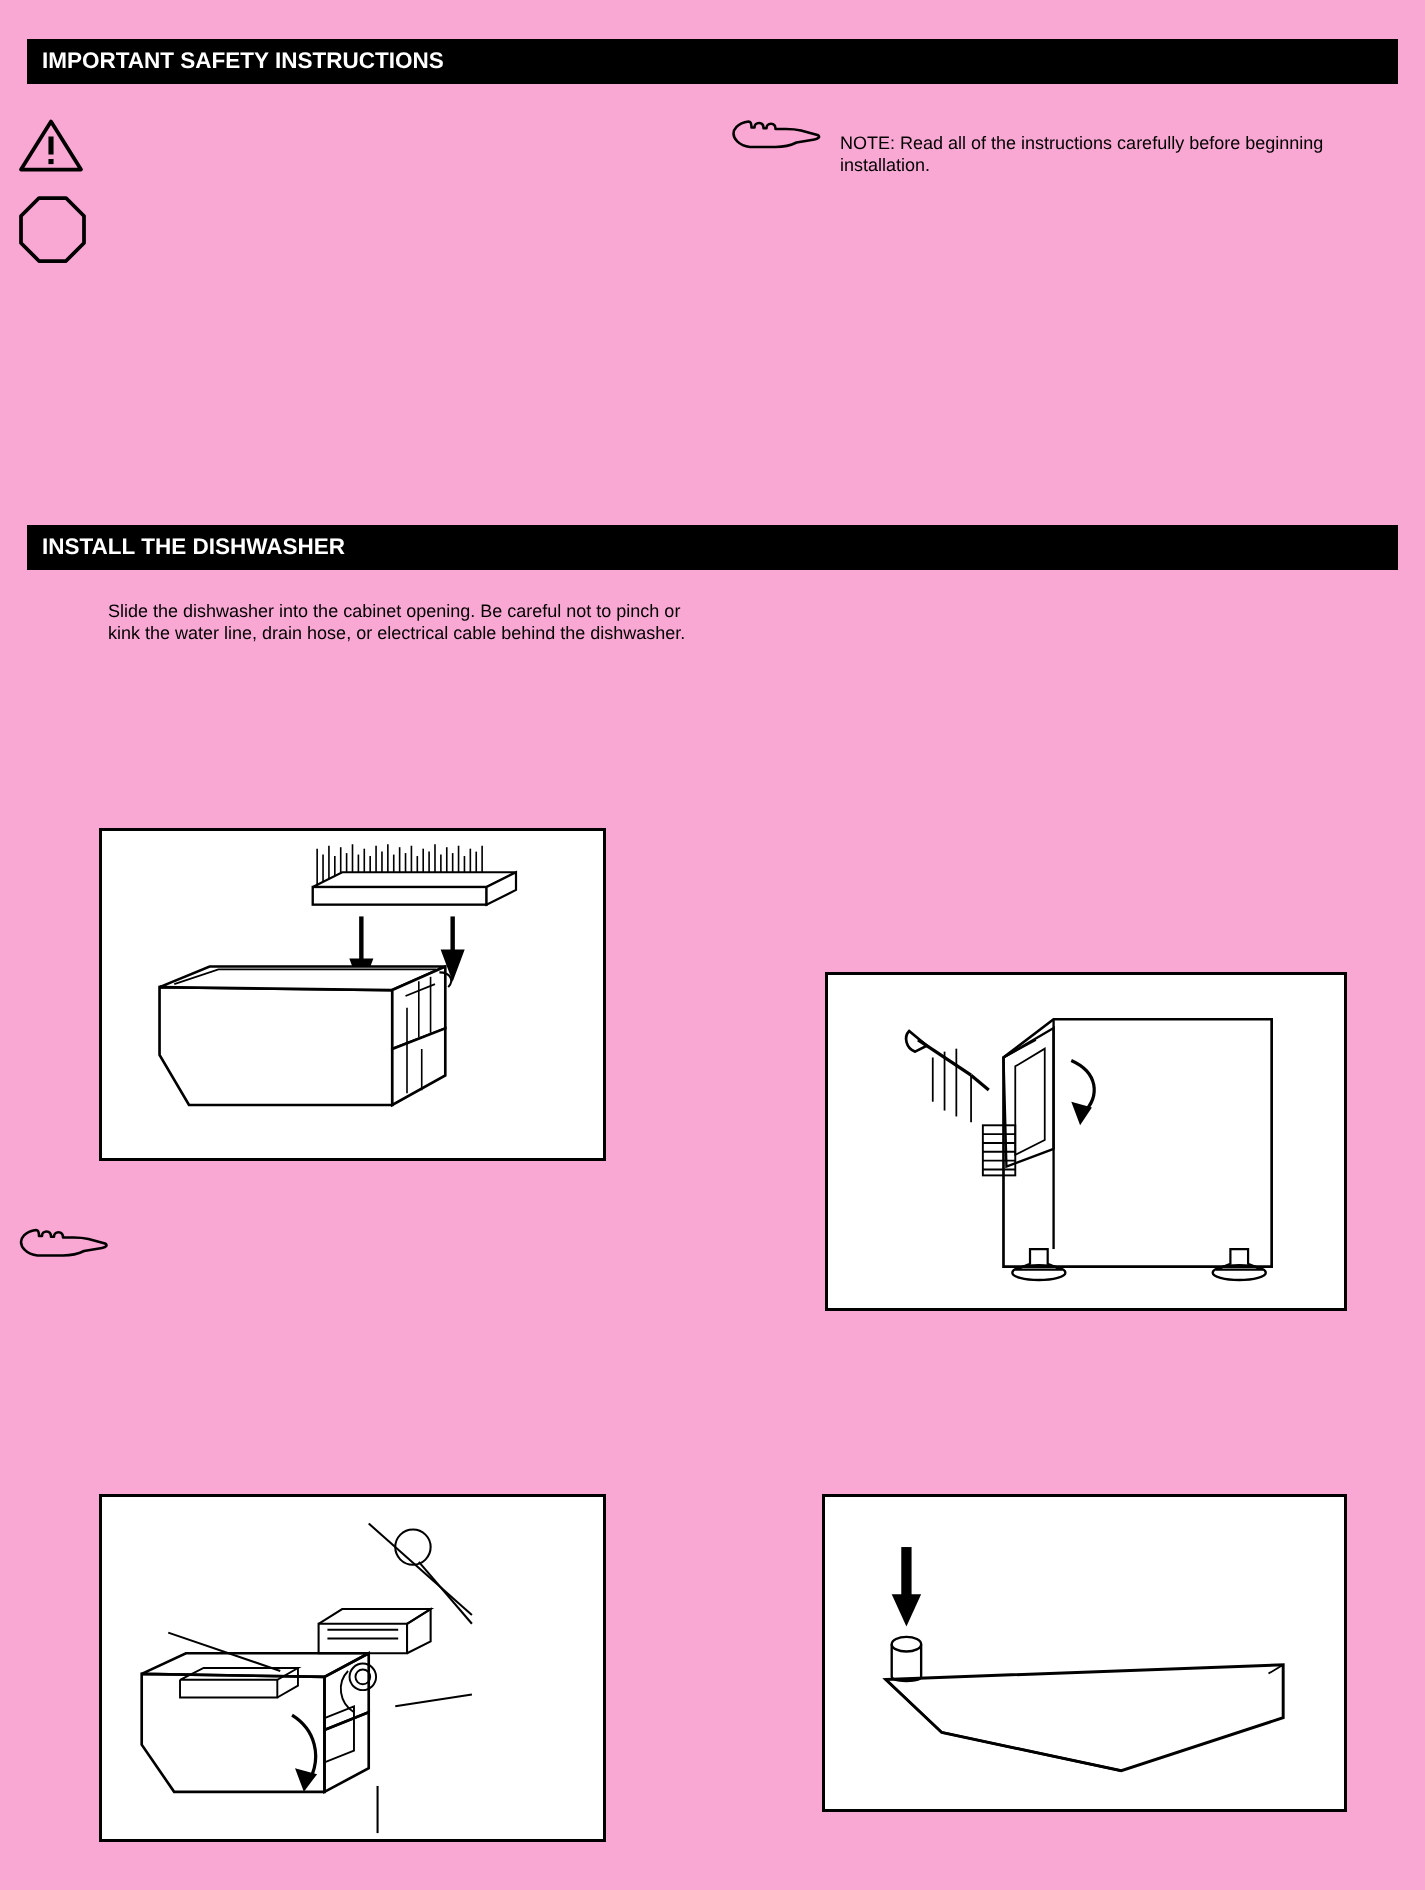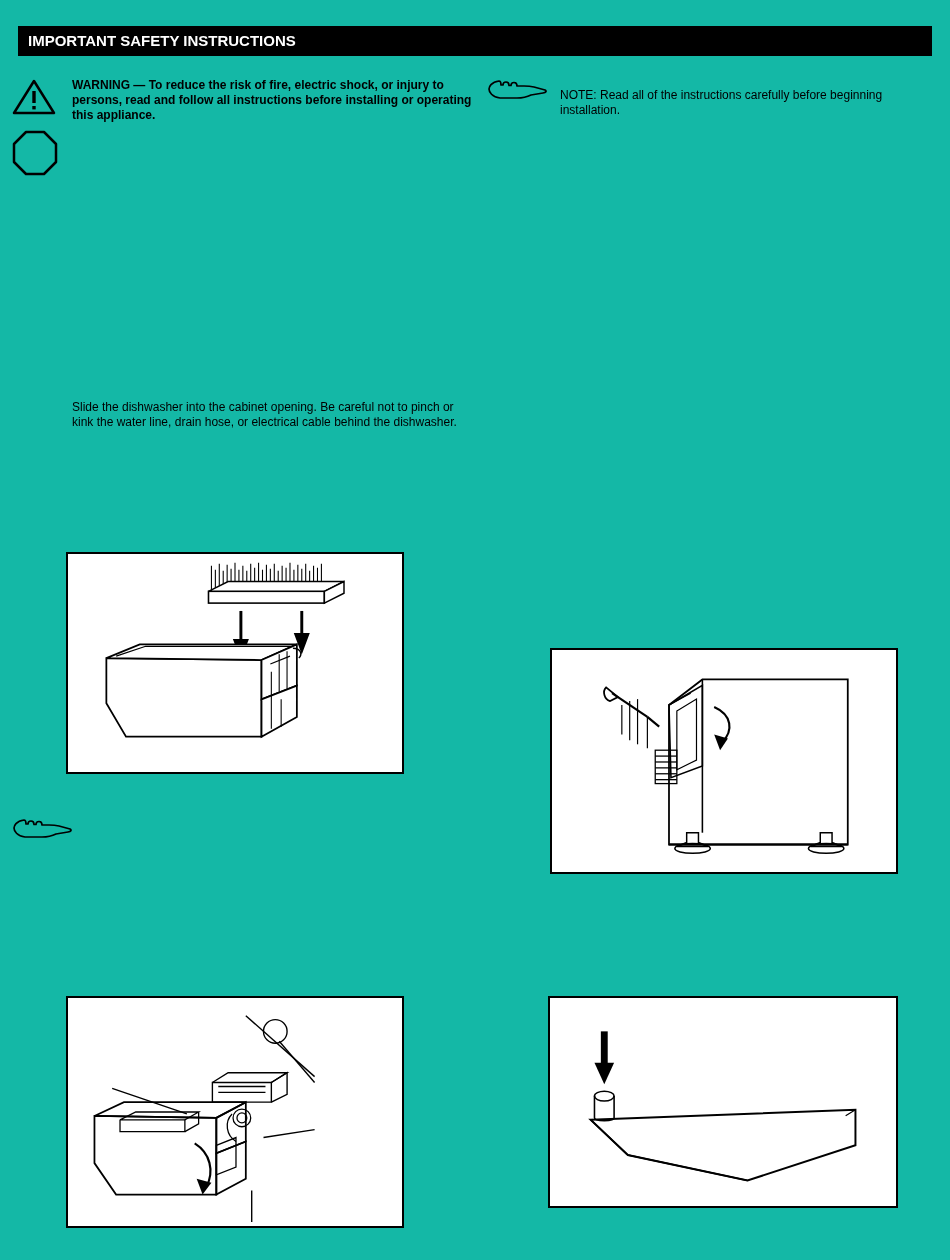--- a/index.html
+++ b/index.html
@@ -8,21 +8,21 @@
     background: #ffffff;
   }
   body {
     font-family: "Liberation Sans", sans-serif;
     color: #000000;
   }
   .page {
     position: relative;
     width: 950px;
     height: 1260px;
-    background: #14b8a6;
+    background: #f9a8d4;
     overflow: hidden;
   }
 
   
   .banner {
     position: absolute;
     background: #000000;
     color: #ffffff;
     font-weight: bold;
     font-size: 15px;
@@ -105,24 +105,24 @@
 
   <div class="hand-icon" id="hand-top">
     <svg viewBox="0 0 62 30" xmlns="http://www.w3.org/2000/svg">
       <path d="M12,8 C4,9 2,14 2,16 C2,19 5,24 13,25 L30,25 C36,25 40,24 44,22
                L56,20 C59,19.5 60,18 58,17 L47,14 C44,13.3 41,13 37,13 L30,13
                C30,11 29,9.5 27,9.5 C25,9.5 24,11 24,12.5 L22,12.5
                C22,10.5 21,9 19,9 C17.3,9 16,10.2 16,12 L14,12 C14,10 13.4,8 12,8 Z" fill="none" stroke="#000" stroke-width="1.7" stroke-linejoin="round"></path>
     </svg>
   </div>
 
-  <div class="txt bold" style="left:72px; top:78px; width:400px;">WARNING — To reduce the risk of fire, electric shock, or injury to persons, read and follow all instructions before installing or operating this appliance.</div>
 
   <div class="txt" style="left:560px; top:88px; width:360px;">NOTE: Read all of the instructions carefully before beginning installation.</div>
 
+  <div class="banner" id="banner-2">INSTALL THE DISHWASHER</div>
 
   <div class="txt" style="left:72px; top:400px; width:400px;">Slide the dishwasher into the cabinet opening. Be careful not to pinch or kink the water line, drain hose, or electrical cable behind the dishwasher.</div>
 
   <div class="figbox" id="fig-1">
     <svg viewBox="0 0 338 222" xmlns="http://www.w3.org/2000/svg">
 
       <g stroke="#000" stroke-width="1.4" fill="none">
 
         <g>
           <rect x="142" y="38" width="118" height="12" fill="#fff" stroke="#000" stroke-width="1.6"></rect>

